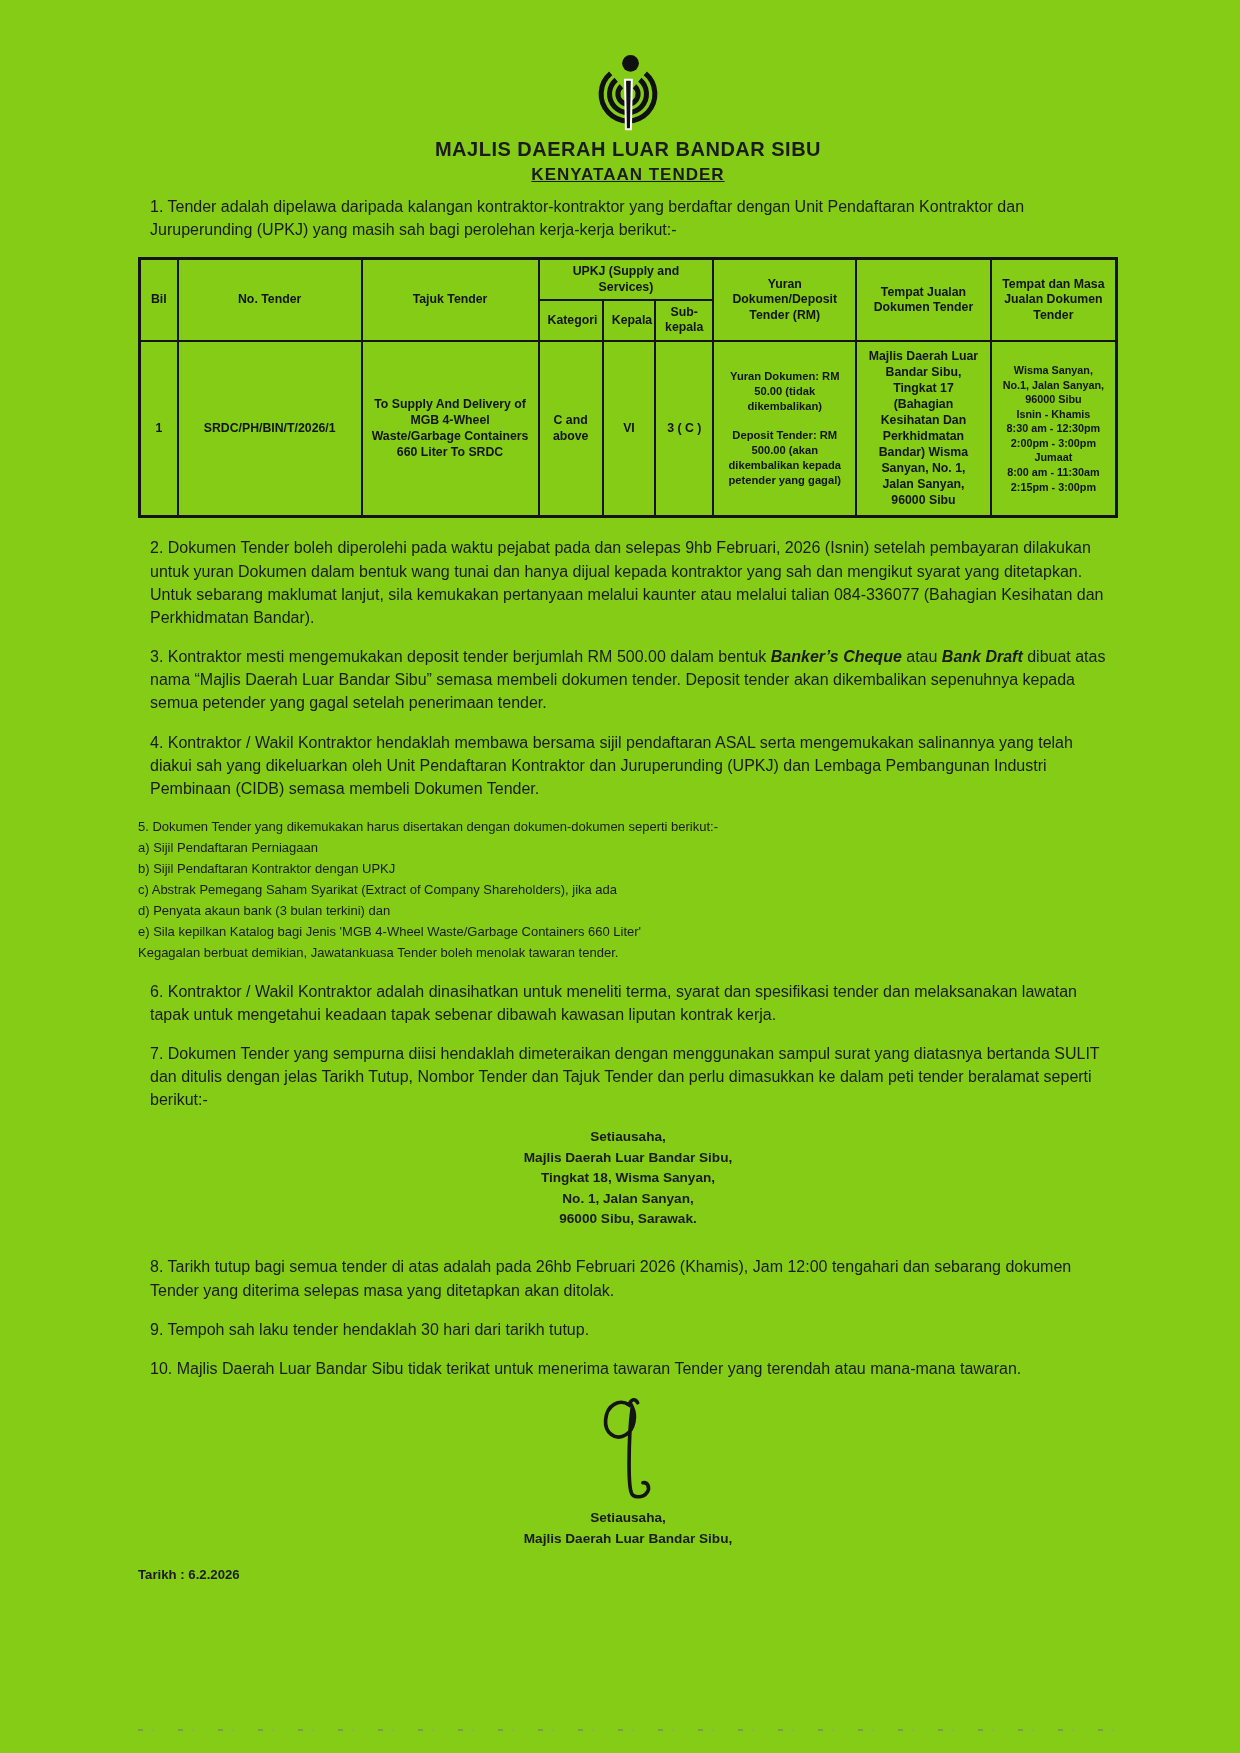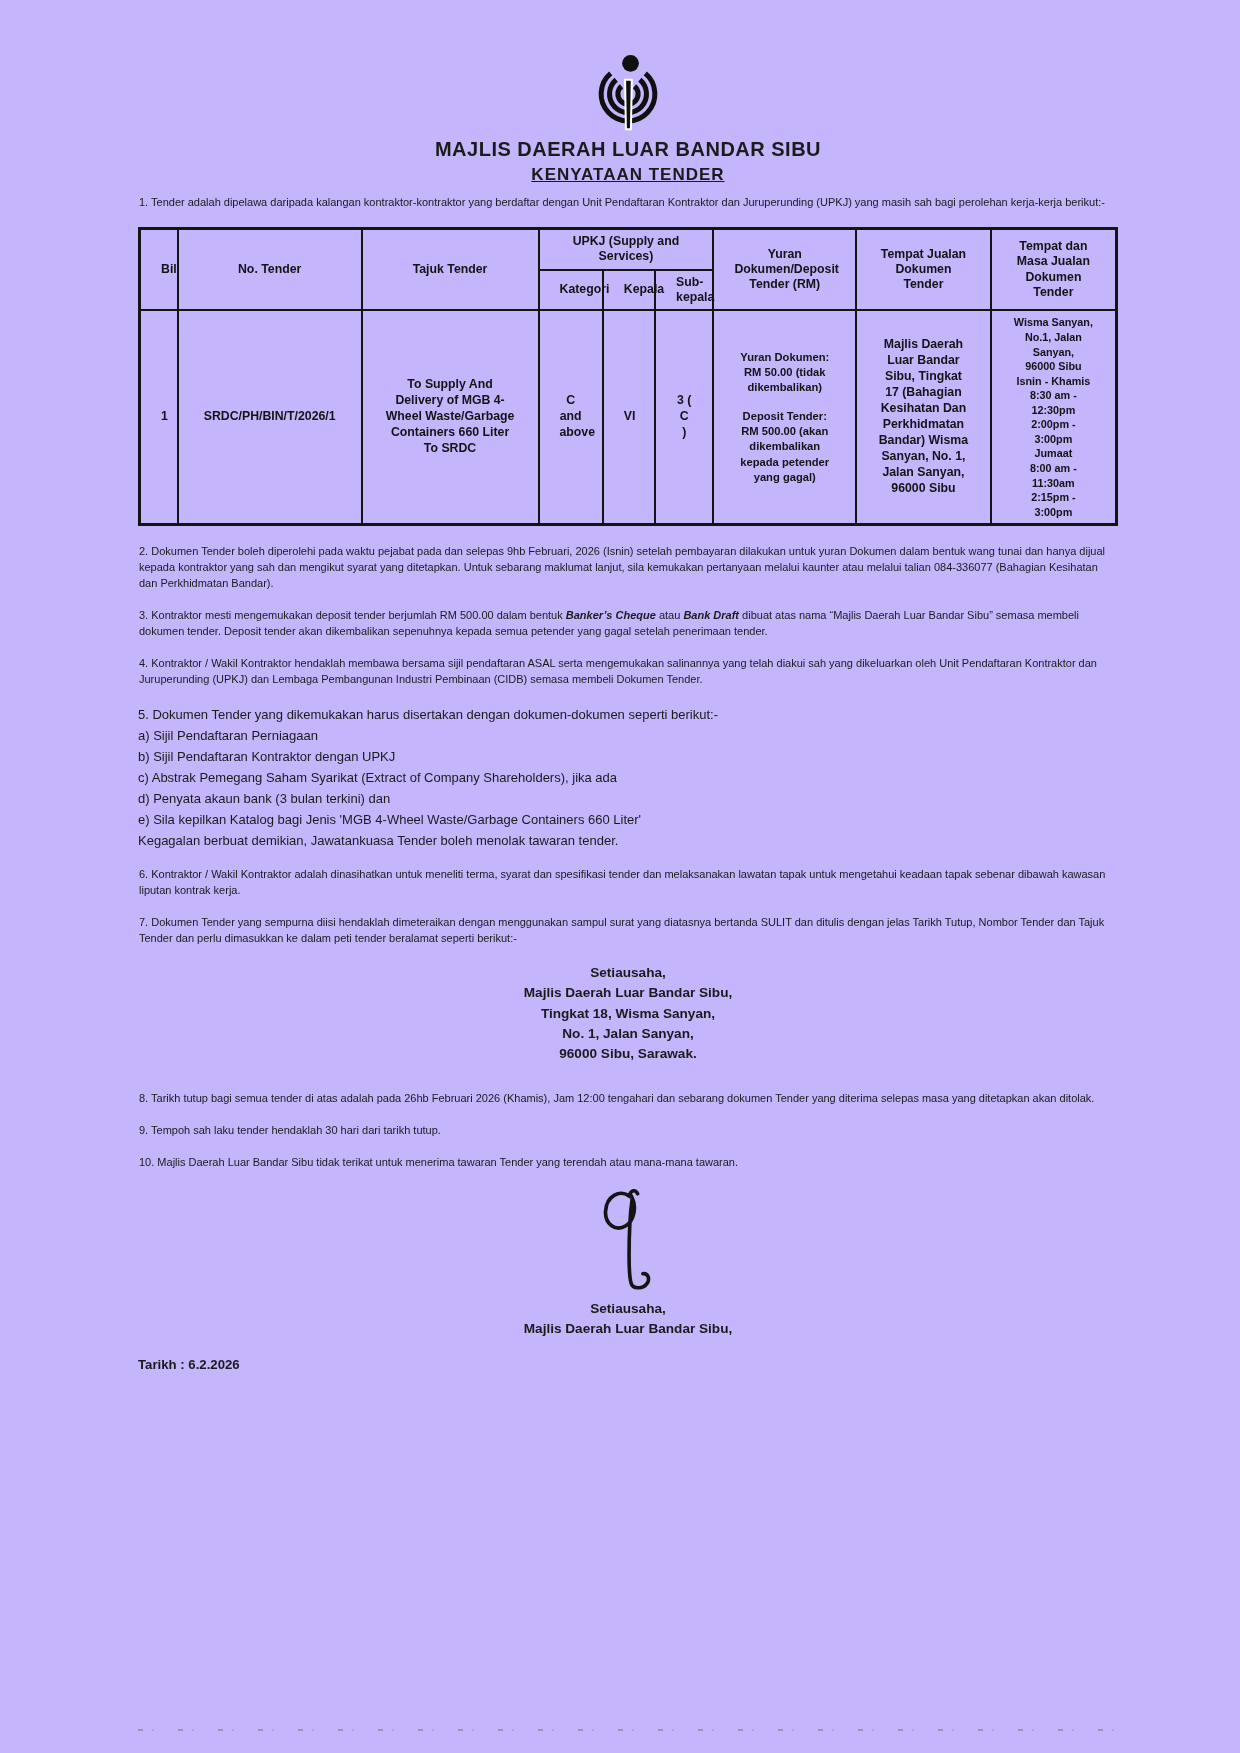--- a/index.html
+++ b/index.html
@@ -1,48 +1,48 @@
 <!DOCTYPE html>
 <html><head>
 <meta charset="utf-8">
 <style>
   html,body{margin:0;padding:0;background:#e8e8e4;}
   .page{
     position:relative;
     width:1240px;height:1753px;
     margin:0 auto;
-    background:#c4b5fd;
+    background:#84cc16;
     color:#1b1b1b;
     font-family:"Liberation Sans", sans-serif;
     overflow:hidden;
   }
   .content{padding:40px 122px 0 138px;}
   .doc-header{text-align:center;}
   .logo-wrap{display:flex;justify-content:center;margin-top:12px;}
   .logo-wrap svg{width:84px;height:84px;}
   .org-name{font-size:20px;font-weight:bold;letter-spacing:.5px;margin:2px 0 0 0;}
   .doc-title{font-size:17px;font-weight:bold;text-decoration:underline;letter-spacing:1px;margin:4px 0 10px 0;}
-  p.body-text{font-size:11px;line-height:1.45;margin:0 0 16px 1px;}
+  p.body-text{font-size:16px;line-height:1.45;margin:0 0 16px 12px;}
   .list-block{font-size:13px;line-height:1.62;margin:0 0 16px 0;}
   .list-block div{margin:0;}
   b{font-weight:normal;}
   .bi{font-weight:bold;font-style:italic;}
 
   table.tender{
     border-collapse:collapse;
     width:100%;
     margin:6px 0 18px 0;
     table-layout:fixed;
   }
   table.tender th, table.tender td{
     border:2px solid #141414;
     font-weight:bold;
     text-align:center;
     vertical-align:middle;
-    padding:4px 20px;
+    padding:4px 8px;
     color:#141414;
   }
   table.tender{border:3px solid #141414;}
   th.h{font-size:12.3px;line-height:1.25;}
   td.c{font-size:12.3px;line-height:1.3;}
   td.small{font-size:10.8px;line-height:1.35;}
   td.yuran{font-size:11.2px;line-height:1.35;}
   .cell-gap{height:14px;}
 
   .col-bil{width:38px;}

